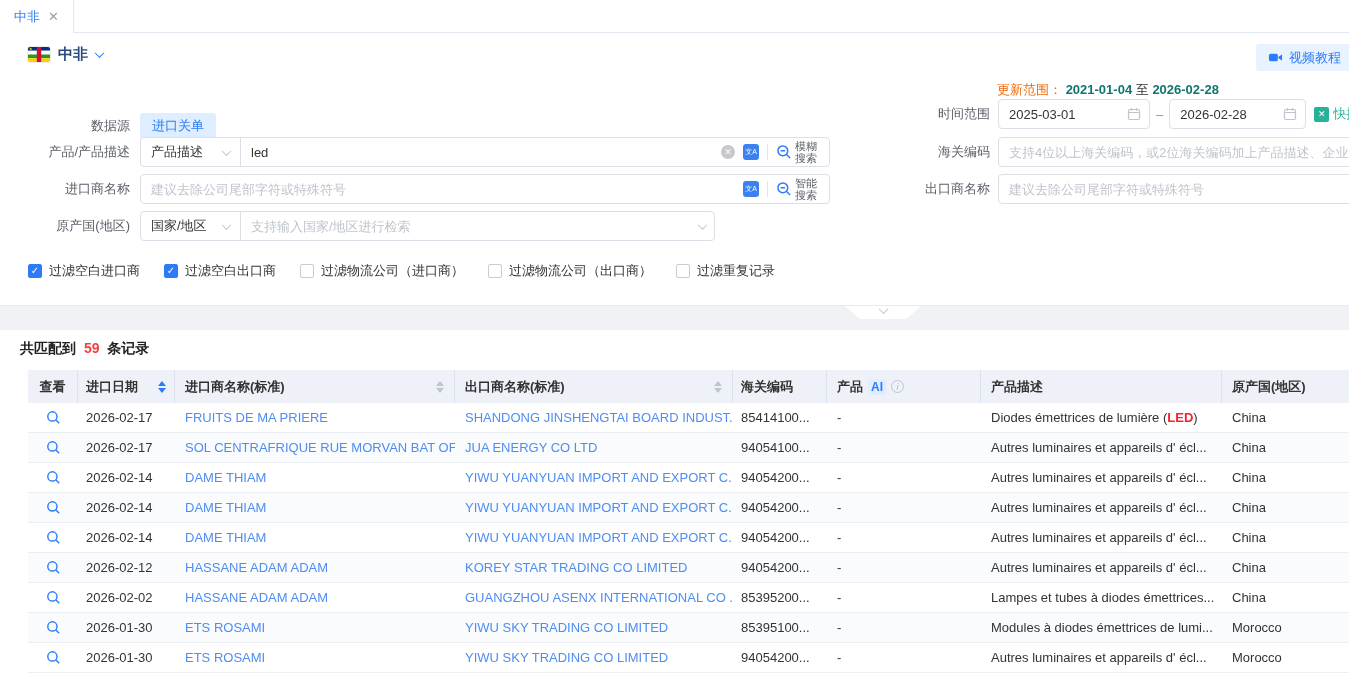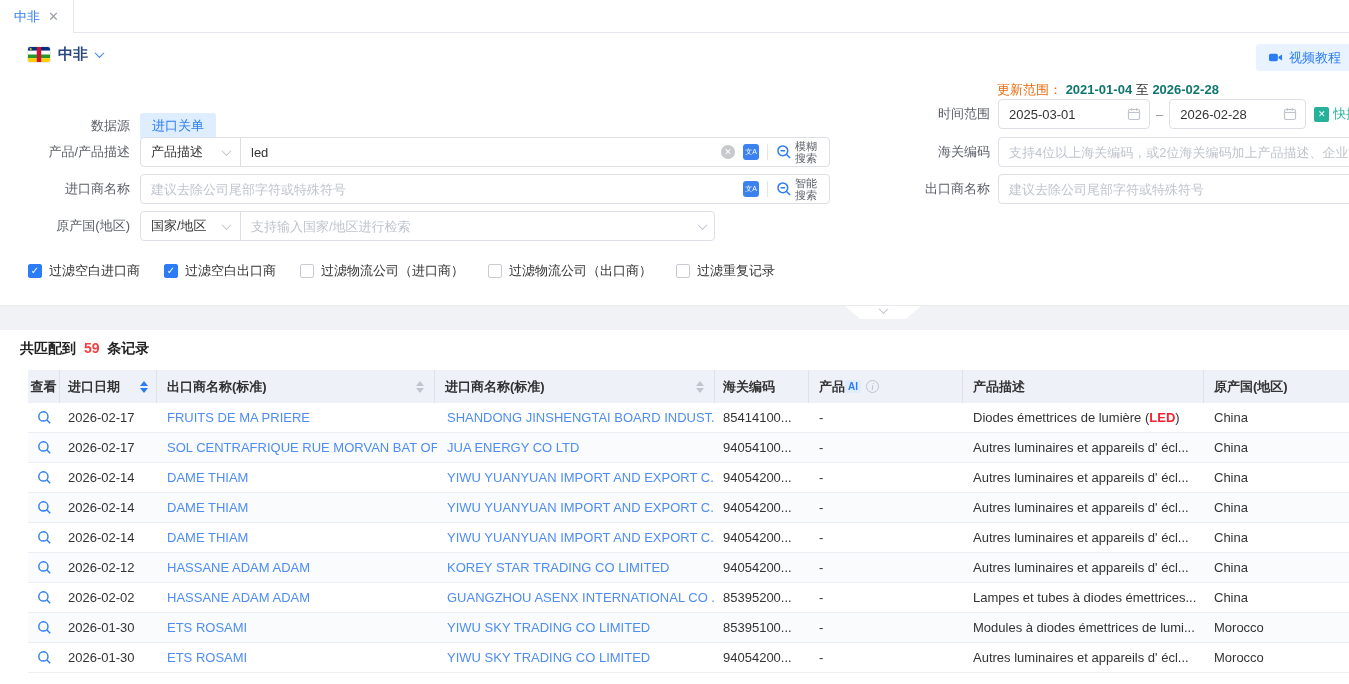--- a/index.html
+++ b/index.html
@@ -86,39 +86,39 @@
   .summary .count { color:#f53f3f; margin:0 4px; }
   .table { margin:12px 0 0 28px; }
   .thead { display:flex; align-items:stretch; background:#eef1f8; height:33px; font-weight:bold;
            font-size:13px; color:#303133; }
   .th { display:flex; align-items:center; padding:0 10px; border-right:1px solid #dde1ea; }
   .th:last-child { border-right:none; }
   .tr { display:flex; align-items:center; height:30px; border-bottom:1px solid #eceef3;
         font-size:13px; background:#fff; }
   .tr.alt { background:#fafbfc; }
   .td { padding:0 10px; white-space:nowrap; overflow:hidden; }
-  .c-view { width:32px; display:flex; justify-content:center; padding:0; flex:none; }
+  .c-view { width:50px; display:flex; justify-content:center; padding:0; flex:none; }
   .c-date { width:97px; padding:0 8px; flex:none; color:#333; }
   .c-importer { width:280px; flex:none; color:#4e8df2; cursor:pointer; }
   .c-exporter { width:278px; flex:none; color:#4e8df2; cursor:pointer; }
   .c-hs { width:94px; padding:0 8px; flex:none; color:#333; }
   .c-product { width:154px; flex:none; color:#333; }
   .c-desc { width:241px; flex:none; color:#333; }
   .c-origin { flex:1; color:#333; }
   .th.c-importer, .th.c-exporter { color:#303133; cursor:pointer; justify-content:space-between; }
   .th.c-date { cursor:pointer; justify-content:space-between; }
   .sort-icon { display:inline-flex; flex-direction:column; gap:2px; margin-left:6px; }
   .caret-up { width:0; height:0; border-left:4px solid transparent; border-right:4px solid transparent;
               border-bottom:5px solid #c0c4cc; }
   .caret-down { width:0; height:0; border-left:4px solid transparent; border-right:4px solid transparent;
                 border-top:5px solid #c0c4cc; }
   .sort-icon.active .caret-up { border-bottom-color:#2b7cf6; }
   .sort-icon.active .caret-down { border-top-color:#2b7cf6; }
-  .ai-badge { background:#e0edff; color:#2b7cf6; font-size:10px; font-weight:bold; border-radius:2px;
-              padding:1px 3px; }
+  .ai-badge { background:#e0edff; color:#2b7cf6; font-size:12px; font-weight:bold; border-radius:2px;
+              padding:1px 3px; margin-left:5px; }
   .info-icon { width:13px; height:13px; border:1px solid #c0c4cc; border-radius:50%; color:#b4b8bf;
                font-size:9px; font-style:italic; display:inline-flex; align-items:center;
                justify-content:center; margin-left:5px; font-weight:normal; }
   .view-icon { cursor:pointer; display:inline-flex; }
   .d-hl { color:#f5222d; font-weight:bold; }
 </style>
 </head>
 <body>
 
 <div class="tabbar">
@@ -307,29 +307,29 @@
       <div class="th c-view">
         <span>查看</span>
       </div>
       <div class="th c-date">
         <span>进口日期</span>
         <span class="sort-icon active">
             <span class="caret-up"></span>
             <span class="caret-down"></span>
           </span>
       </div>
-      <div class="th c-exporter">
-        <span>出口商名称(标准)</span>
+      <div class="th c-importer">
+        <span>进口商名称(标准)</span>
         <span class="sort-icon">
             <span class="caret-up"></span>
             <span class="caret-down"></span>
           </span>
       </div>
-      <div class="th c-importer">
-        <span>进口商名称(标准)</span>
+      <div class="th c-exporter">
+        <span>出口商名称(标准)</span>
         <span class="sort-icon">
             <span class="caret-up"></span>
             <span class="caret-down"></span>
           </span>
       </div>
       <div class="th c-hs">
         <span>海关编码</span>
       </div>
       <div class="th c-product">
         <span>产品</span>

